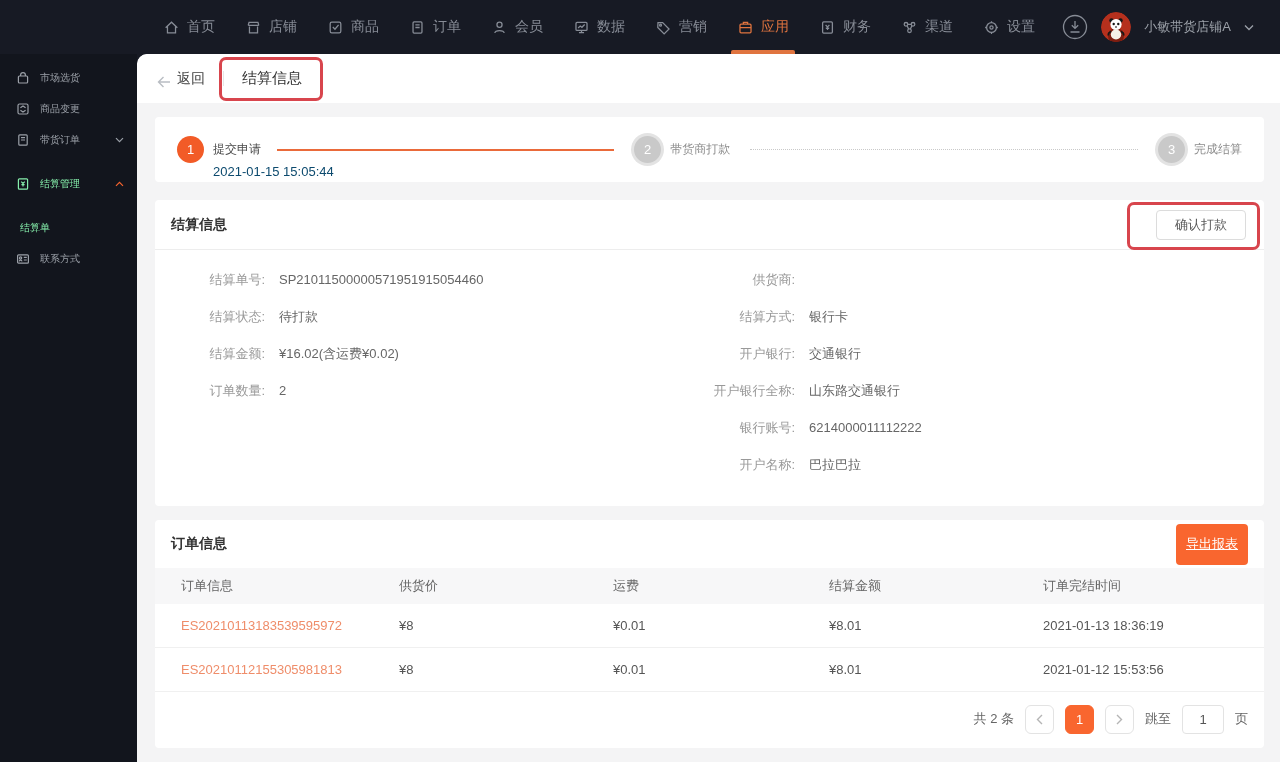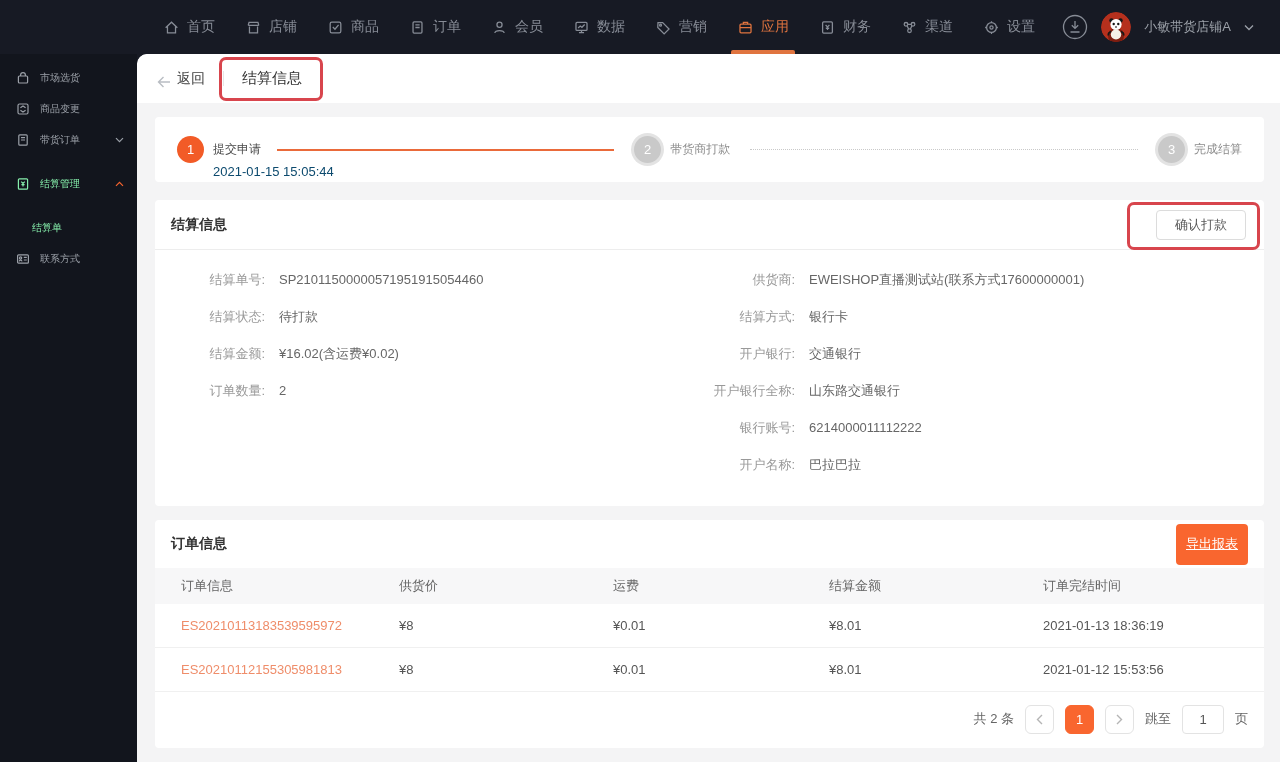--- a/index.html
+++ b/index.html
@@ -24,21 +24,21 @@
   .store { display:flex; align-items:center; gap:13px; color:#9ba0a8; font-size:13px; cursor:pointer; }
 
   
   .sidebar { position:absolute; top:54px; left:0; width:137px; height:708px;
              background:#12151d; padding-top:8px; z-index:5; }
   .side-item { height:31px; display:flex; align-items:center; gap:9px;
                padding:0 13px 0 15px; color:#9ba0a8; font-size:10px; cursor:pointer; }
   .side-item .ic { width:16px; height:16px; flex:none; }
   .side-item .chev { margin-left:auto; }
   .side-item.active { color:#86efac;margin-top:13px; }
-  .side-sub { padding-left:32px; }
+  .side-sub { padding-left:20px; }
 
   
   .content { position:absolute; top:54px; left:137px; width:1143px; height:708px;
              background:#f4f4f5; border-top-left-radius:10px; overflow:hidden; }
 
   .main-header { position:absolute; top:0; left:0; width:1143px; height:49px;
                  background:#fff; border-top-left-radius:10px;
                  display:flex; align-items:center; padding-left:20px; }
   .back { display:flex; align-items:flex-end; gap:6px; color:#404040; font-size:14px; cursor:pointer; }
   .hdr-divider { width:1px; height:15px; background:#e6e6e6; margin:0 18px; }
@@ -313,21 +313,20 @@
       </div>
       <div class="frow">
         <span class="flabel">订单数量:</span>
         <span class="fvalue">2</span>
       </div>
     </div>
 
     <div class="fcol col-right">
       <div class="frow">
         <span class="flabel">供货商:</span>
-        <span class="fvalue">EWEISHOP直播测试站(联系方式17600000001)</span>
       </div>
       <div class="frow">
         <span class="flabel">结算方式:</span>
         <span class="fvalue">银行卡</span>
       </div>
       <div class="frow">
         <span class="flabel">开户银行:</span>
         <span class="fvalue">交通银行</span>
       </div>
       <div class="frow">

